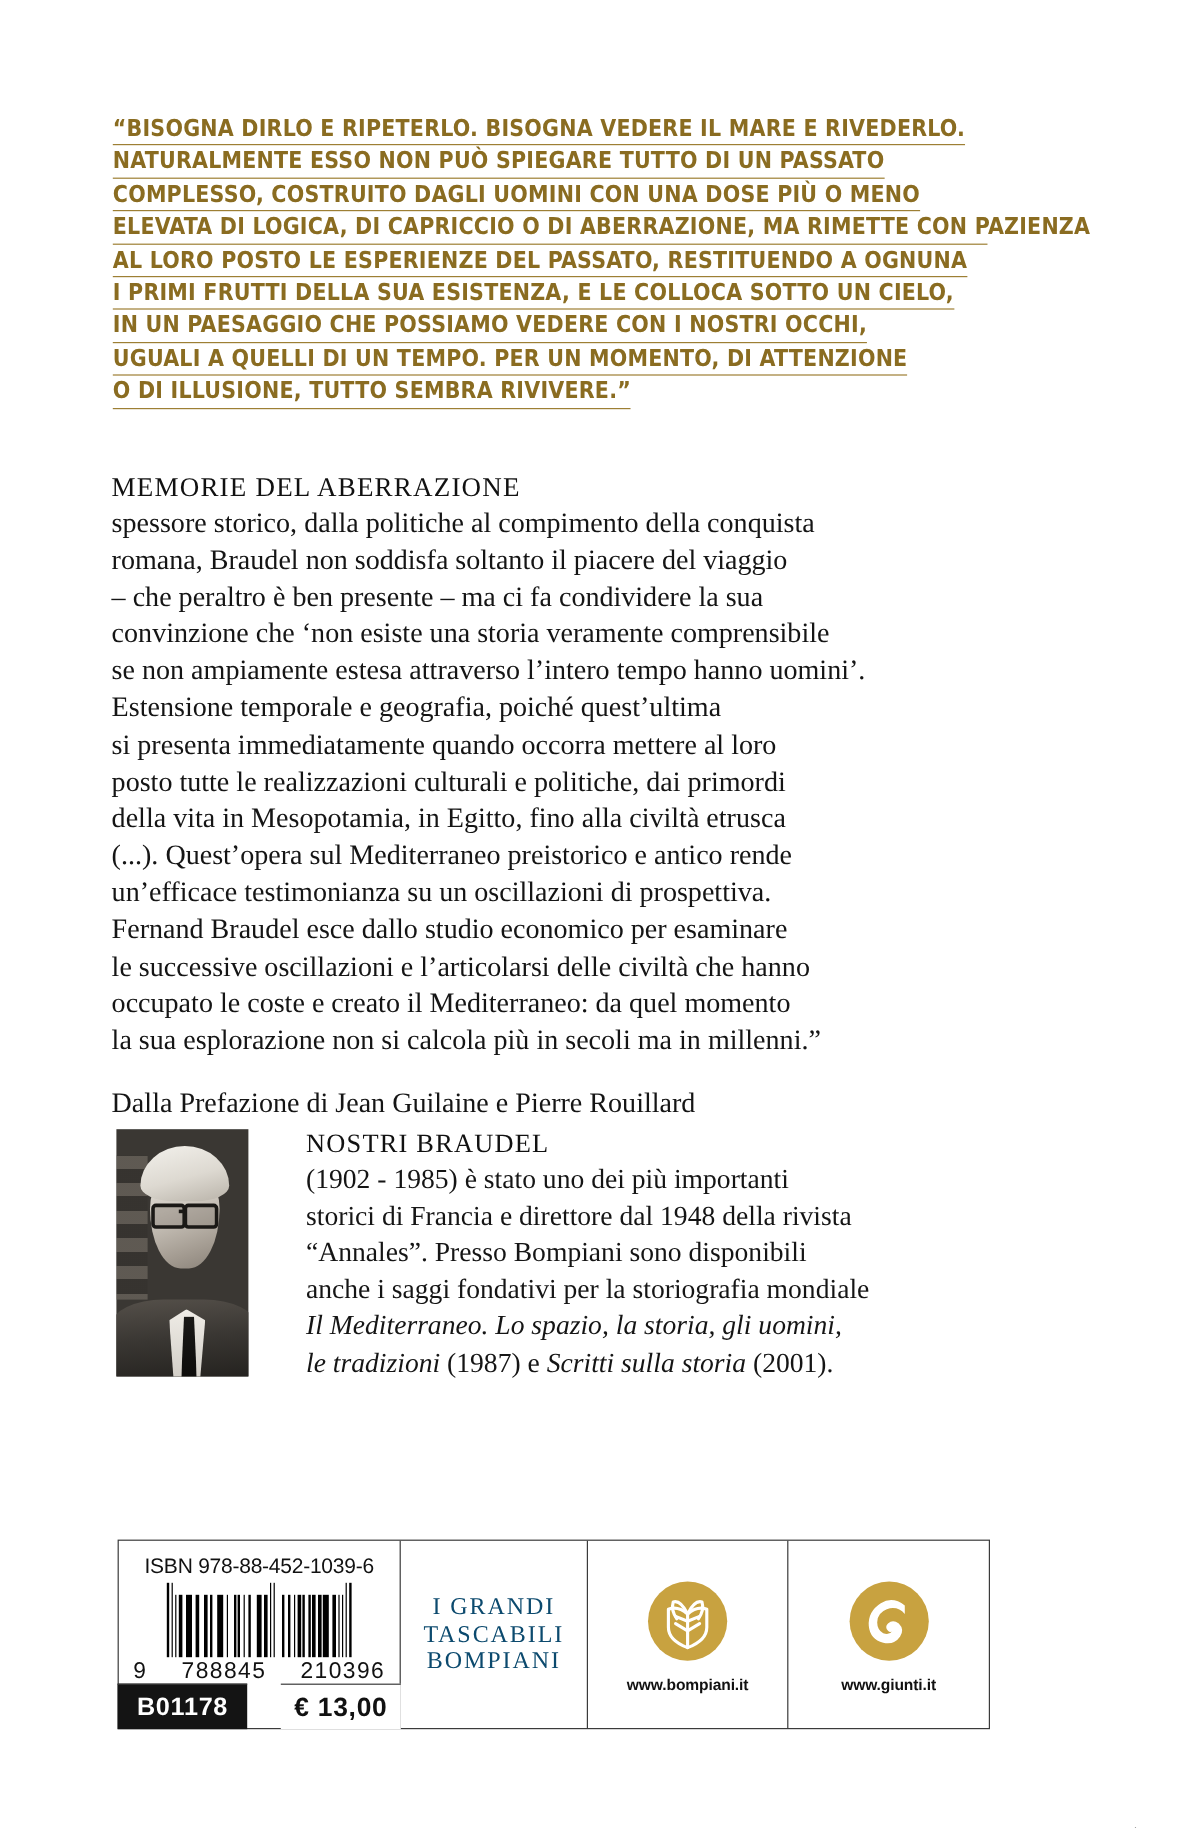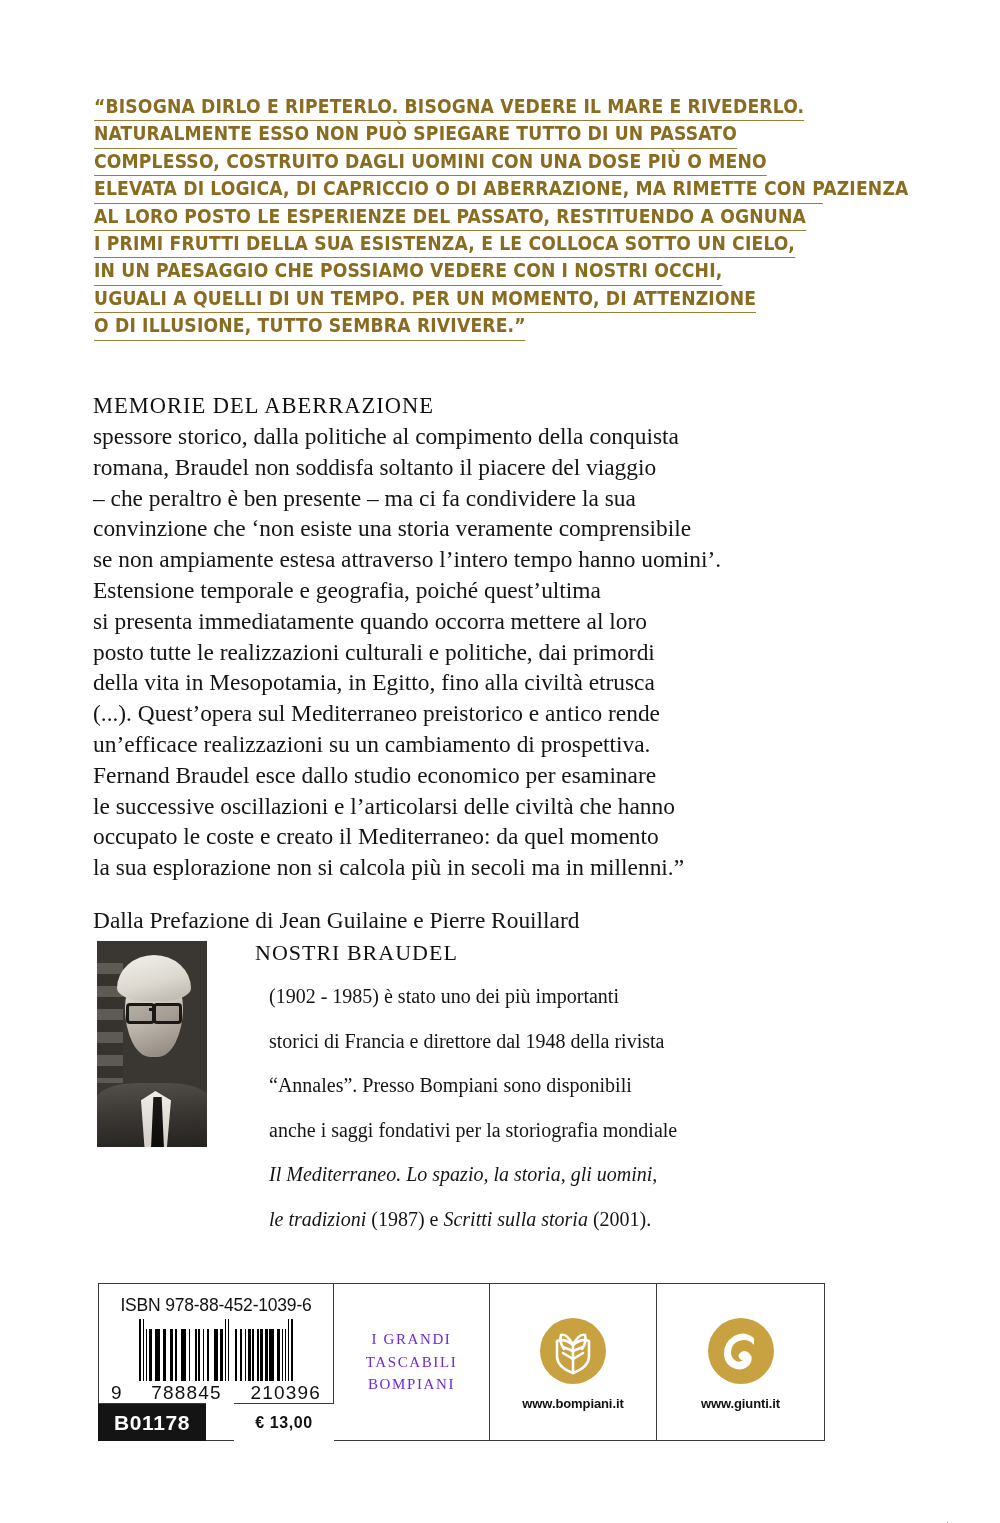--- a/index.html
+++ b/index.html
@@ -161,23 +161,23 @@
   #author-bio .bio-name {
     font-family: "Liberation Serif", serif;
     font-size: 22px;
     letter-spacing: 1.0px;
     line-height: 28px;
     margin: 0 0 1px 0;
     color: #111;
   }
   #author-bio .bio-line {
     font-family: "Liberation Serif", serif;
-    font-size: 20px;
+    font-size: 23px;
     line-height: 30.6px;
-    margin: 14px;
+    margin: 0;
     color: #151515;
     white-space: nowrap;
   }
   #author-bio .bio-line i { font-style: italic; }
 
   
   #bottom-bar {
     position: absolute;
     left: 98px;
     top: 1283px;
@@ -270,37 +270,37 @@
     align-items: center;
     justify-content: center;
     border-top: 1.4px solid #3b3b3b;
   }
   .price-amount {
     width: 48%;
     background: #fff;
     color: #111;
     font-family: "Liberation Sans", sans-serif;
     font-weight: 700;
-    font-size: 16px;
+    font-size: 22px;
     letter-spacing: 0.6px;
     display: flex;
     align-items: center;
     justify-content: center;
     border-top: 1.4px solid #3b3b3b;
     margin-left: 28px;
   }
 
   
   .imprint-mark {
     text-align: center;
     font-family: "Liberation Serif", serif;
-    font-size: 15px;
+    font-size: 20px;
     line-height: 22.5px;
     letter-spacing: 1.6px;
-    color: #6d28d9;
+    color: #0c4a6e;
   }
 
   
   .logo-circle {
     width: 66px;
     height: 66px;
     border-radius: 50%;
     background: #c8a240;
     position: relative;
     margin-bottom: 12px;
@@ -348,21 +348,21 @@
   <p class="body-line">spessore storico, dalla politiche al compimento della conquista</p>
   <p class="body-line">romana, Braudel non soddisfa soltanto il piacere del viaggio</p>
   <p class="body-line">– che peraltro è ben presente – ma ci fa condividere la sua</p>
   <p class="body-line">convinzione che ‘non esiste una storia veramente comprensibile</p>
   <p class="body-line">se non ampiamente estesa attraverso l’intero tempo hanno uomini’.</p>
   <p class="body-line">Estensione temporale e geografia, poiché quest’ultima</p>
   <p class="body-line">si presenta immediatamente quando occorra mettere al loro</p>
   <p class="body-line">posto tutte le realizzazioni culturali e politiche, dai primordi</p>
   <p class="body-line">della vita in Mesopotamia, in Egitto, fino alla civiltà etrusca</p>
   <p class="body-line">(...). Quest’opera sul Mediterraneo preistorico e antico rende</p>
-  <p class="body-line">un’efficace realizzazioni su un cambiamento di prospettiva.</p>
+  <p class="body-line">un’efficace testimonianza su un oscillazioni di prospettiva.</p>
   <p class="body-line">Fernand Braudel esce dallo studio economico per esaminare</p>
   <p class="body-line">le successive oscillazioni e l’articolarsi delle civiltà che hanno</p>
   <p class="body-line">occupato le coste e creato il Mediterraneo: da quel momento</p>
   <p class="body-line">la sua esplorazione non si calcola più in secoli ma in millenni.”</p>
   <p class="credit-line">Dalla Prefazione di Jean Guilaine e Pierre Rouillard</p>
 </div>
 
 <div id="author-block">
   <div id="author-photo">
     <div class="ph-bg-shelf"></div>

